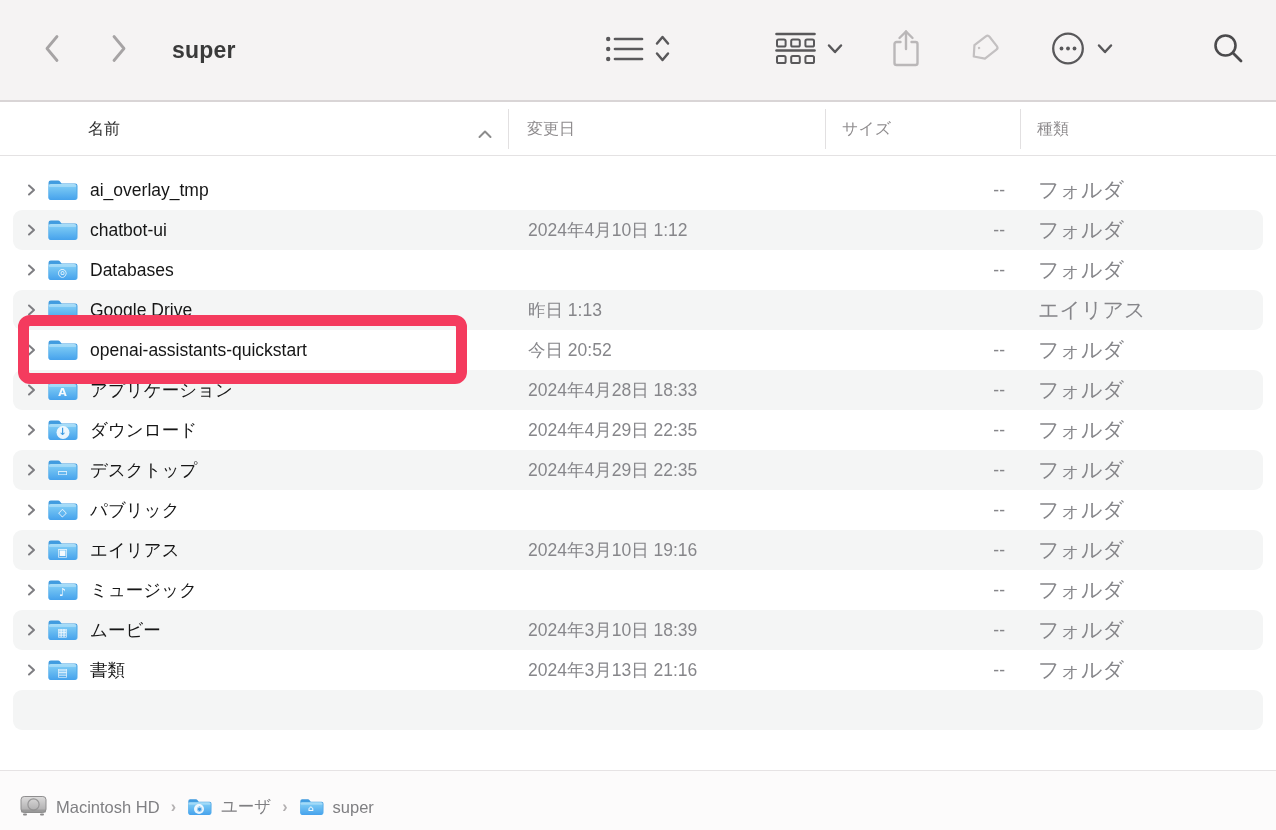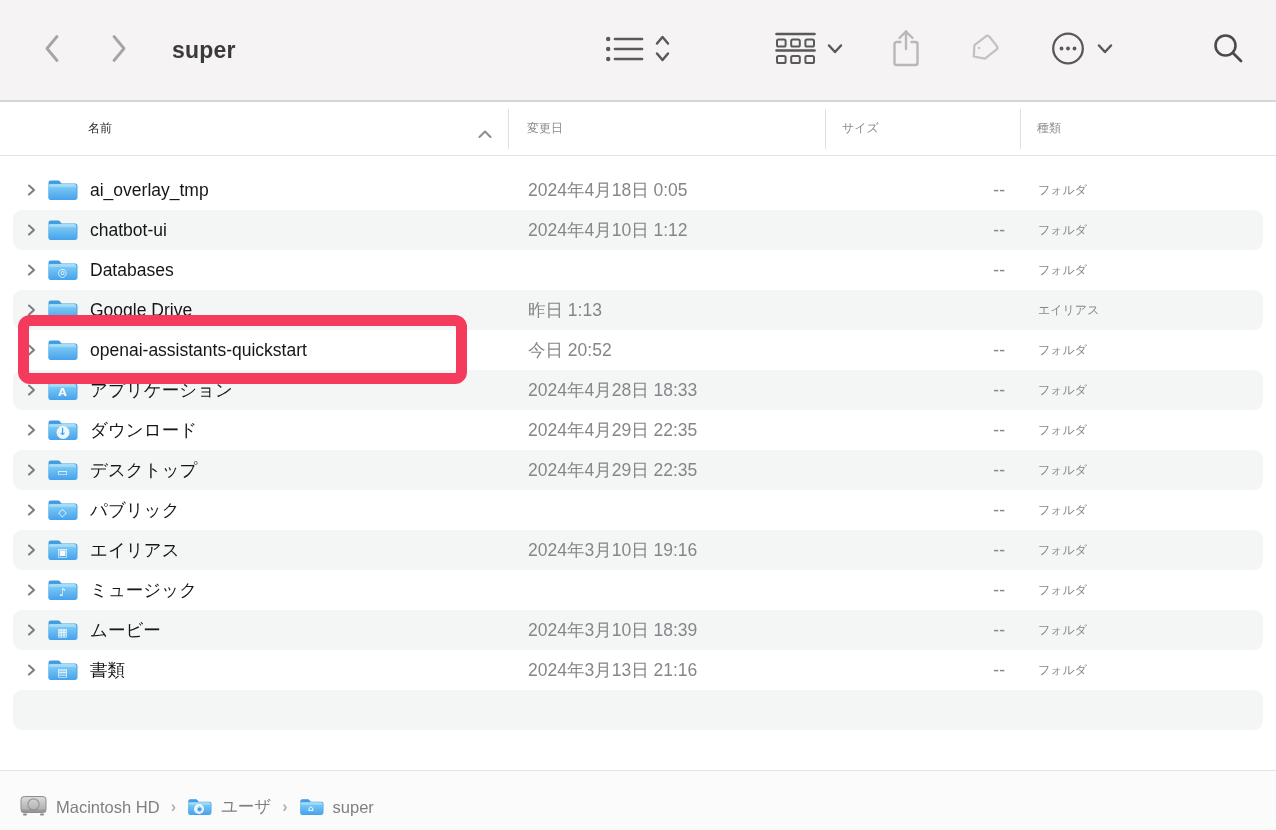--- a/index.html
+++ b/index.html
@@ -19,21 +19,21 @@
          display:flex; align-items:center; gap:10px; top:50%; transform:translateY(-50%);}
   .wtitle{
     position:absolute; left:172px; top:50%; transform:translateY(-50%);
     font-size:23px; font-weight:700; color:#3a3a3a; letter-spacing:.2px;
   }
   
   .colheaders{
     position:absolute; top:102px; left:0; right:0; height:54px;
     background:#fff; border-bottom:1px solid #e4e2e3;
   }
-  .colheaders .h{ position:absolute; top:0; line-height:53px; font-size:12px; color:#8e8b8d; }
+  .colheaders .h{ position:absolute; top:0; line-height:53px; font-size:16px; color:#8e8b8d; }
   .colheaders .h.active{ color:#2d2d2d; }
   .hdiv{ position:absolute; top:7px; height:40px; width:1px; background:#e2e0e1; }
   .sortcaret{ position:absolute; left:477px; top:23px; }
   
   .list{ position:absolute; top:156px; left:0; right:0; padding-top:14px; }
   .row{ position:relative; height:40px; }
   .row.stripe::before{
     content:""; position:absolute; left:13px; right:13px; top:0; bottom:0;
     background:#f4f5f5; border-radius:9px;
   }
@@ -47,21 +47,21 @@
     font-family:"DejaVu Sans",sans-serif;
   }
   .emblem.circ{
     width:13px; height:13px; border-radius:50%;
     background:rgba(255,255,255,.88); color:#3d9be2;
     display:flex; align-items:center; justify-content:center; font-size:10px; font-weight:700;
   }
   .fname{ left:90px; line-height:40px; font-size:17.5px; color:#161616; }
   .fdate{ left:528px; line-height:40px; font-size:17.5px; color:#86868a; }
   .fsize{ left:825px; width:180px; text-align:right; line-height:40px; font-size:17.5px; color:#86868a; }
-  .fkind{ left:1038px; line-height:40px; font-size:12px; color:#86868a; }
+  .fkind{ left:1038px; line-height:40px; font-size:21px; color:#86868a; }
   .hl-box{
     position:absolute; left:18px; top:-15px; width:449px; height:69px;
     border:11px solid var(--highlight,#f43b5e); border-radius:12px;
     z-index:6; pointer-events:none;
   }
   
   .pathbar{
     position:absolute; left:0; right:0; top:770px; height:76px;
     background:#fcfbfb; border-top:1px solid #e6e3e4; border-bottom:3px solid #cbc7c8;
     display:flex; align-items:center; padding-left:20px; gap:9px;
@@ -231,21 +231,20 @@
           <polyline points="2,2.5 7,7 2,11.5" fill="none" stroke="#7e7e82" stroke-width="2" stroke-linecap="round" stroke-linejoin="round"></polyline>
         </svg></button>
       <span class="ficon">
         <svg viewBox="0 0 31 25">
           <path d="M1.5 5.2 a2.3 2.3 0 0 1 2.3 -2.3 h7.4 a2 2 0 0 1 1.6 .8 l1.8 2.3 h13.6 a2.3 2.3 0 0 1 2.3 2.3 v11.5 a2.6 2.6 0 0 1 -2.6 2.6 h-23.8 a2.6 2.6 0 0 1 -2.6 -2.6 Z" fill="url(#fgTab)"></path>
           <rect x="1.5" y="6.6" width="28" height="15.8" rx="2.6" fill="url(#fgBody)"></rect>
           <rect x="1.5" y="6.6" width="28" height="3" rx="1.5" fill="rgba(255,255,255,0.28)"></rect>
         </svg>
       </span>
       <span class="fname">ai_overlay_tmp</span>
-      <span class="fdate">2024年4月18日 0:05</span>
       <span class="fsize">--</span>
       <span class="fkind">フォルダ</span>
     </div>
     <div class="row stripe">
       <button class="disc"><svg width="9" height="14" viewBox="0 0 9 14">
           <polyline points="2,2.5 7,7 2,11.5" fill="none" stroke="#7e7e82" stroke-width="2" stroke-linecap="round" stroke-linejoin="round"></polyline>
         </svg></button>
       <span class="ficon">
         <svg viewBox="0 0 31 25">
           <path d="M1.5 5.2 a2.3 2.3 0 0 1 2.3 -2.3 h7.4 a2 2 0 0 1 1.6 .8 l1.8 2.3 h13.6 a2.3 2.3 0 0 1 2.3 2.3 v11.5 a2.6 2.6 0 0 1 -2.6 2.6 h-23.8 a2.6 2.6 0 0 1 -2.6 -2.6 Z" fill="url(#fgTab)"></path>

